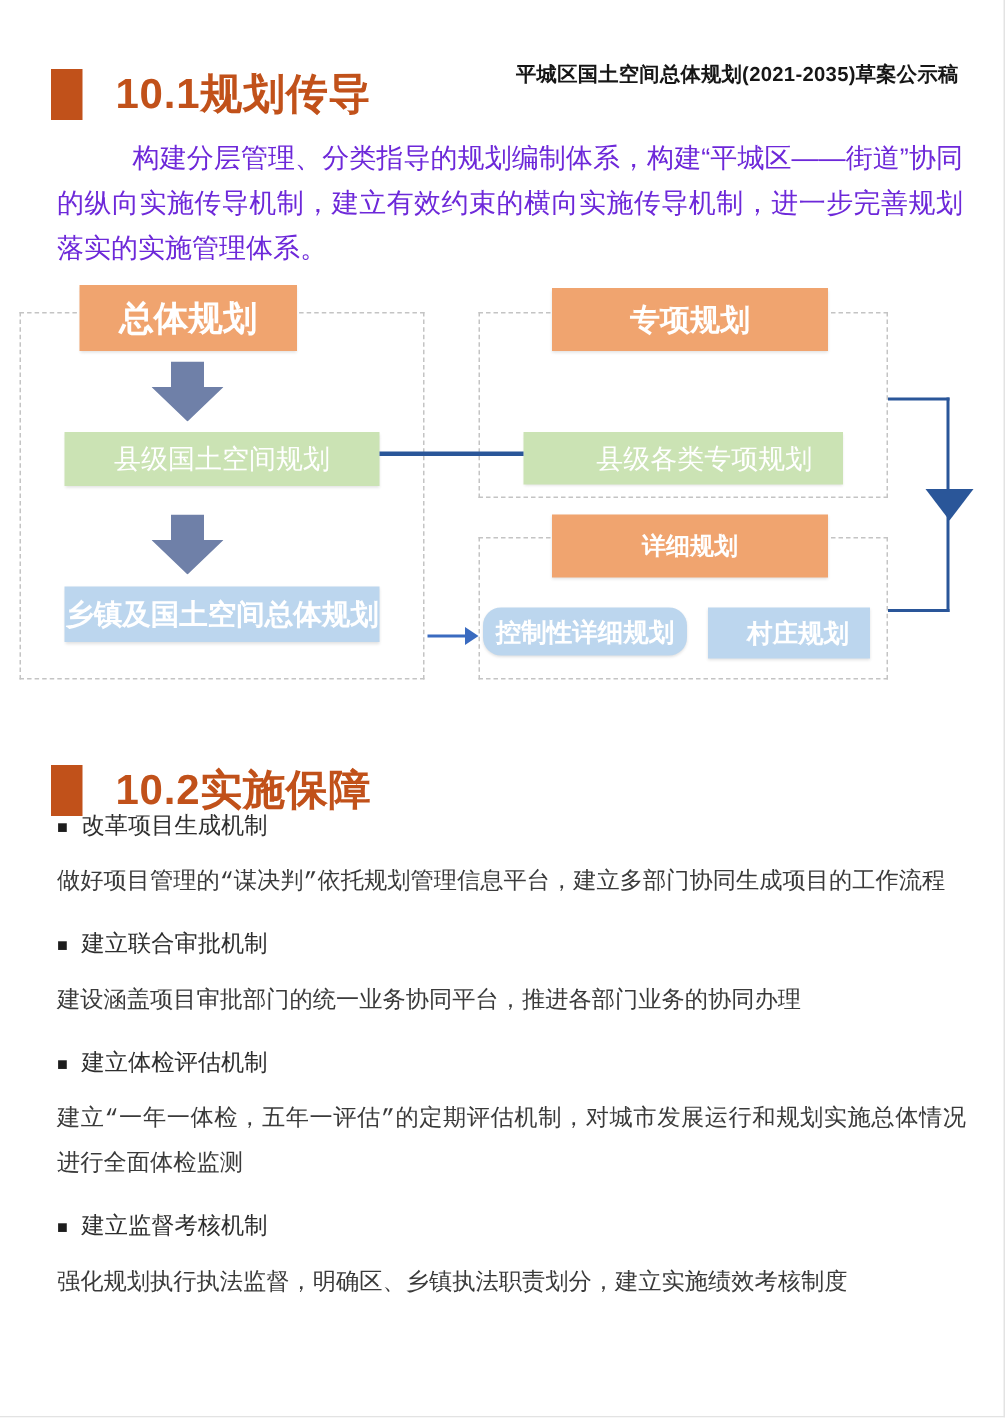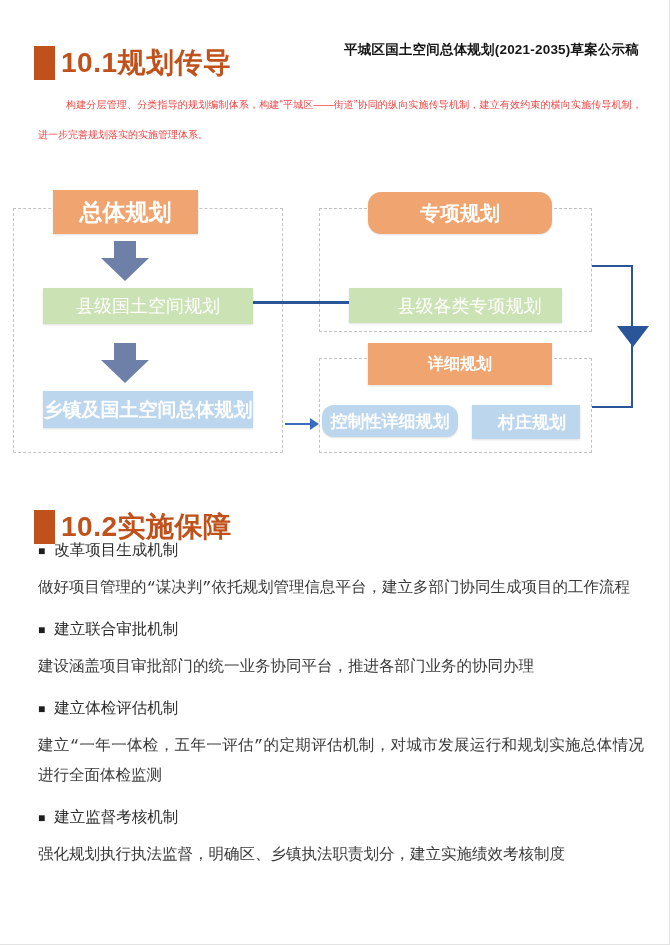--- a/index.html
+++ b/index.html
@@ -10,53 +10,53 @@
     background:#ffffff;
     border-right:1px solid #e3e3e3; border-bottom:1px solid #e3e3e3;
     overflow:hidden; color:#383838;
   }
   
   .doc-header {
     position:absolute; top:13px; right:30px;
     font-size:13.5px; font-weight:bold; color:#161616; letter-spacing:0.2px;margin-top:28px;
   }
   
-  .section-title { position:absolute; left:34px; display:flex; align-items:center; }
+  .section-title { position:absolute; left:34px; display:flex; align-items:center;gap:16px; }
   .section-title .marker {
     width:21px; height:34px; background:#c1511a; margin-right:6px; flex:none;
   }
   .section-title .title-text {
     font-size:28px; font-weight:bold; color:#c1511a; letter-spacing:0.5px;
     white-space:nowrap;
   }
   #title-1 { top:44px; }
   #title-2 { top:508px; }
   
   .intro {
     position:absolute; top:90px; left:38px; width:604px;
-    font-size:10px; line-height:30px; color:#ef4444;
+    font-size:18px; line-height:30px; color:#6d28d9;
     text-align:justify; text-indent:2.8em;
   }
   
   .diagram { position:absolute; inset:0; }
   .dashed-rect { position:absolute; border:1px dashed #c4c4c4; background:transparent; }
   #rect-left   { left:13px;  top:208px; width:270px; height:245px; }
   #rect-right-top    { left:319px; top:208px; width:273px; height:124px; }
   #rect-right-bottom { left:319px; top:358px; width:273px; height:95px; }
   .node {
     position:absolute; display:flex; align-items:center; justify-content:center;
     color:#ffffff; text-align:right; box-shadow:0 1px 2px rgba(0,0,0,0.12);
   }
   .node.orange { background:#f0a46f; font-weight:bold; }
   .node.green  { background:#cbe3b4; }
   .node.blue   { background:#bcd6ee; font-weight:bold; }
   #node-overall  { left:53px;  top:190px; width:145px; height:44px; font-size:23px; }
   #node-county   { left:43px;  top:288px; width:210px; height:36px; font-size:18px; font-weight:normal; }
   #node-township { left:43px;  top:391px; width:210px; height:37px; font-size:19px; }
-  #node-special  { left:368px; top:192px; width:184px; height:42px; font-size:20px;border-radius:13px; }
+  #node-special  { left:368px; top:192px; width:184px; height:42px; font-size:20px; }
   #node-county-special { left:349px; top:288px; width:213px; height:35px; font-size:18px; font-weight:normal;padding-left:28px; }
   #node-detailed { left:368px; top:343px; width:184px; height:42px; font-size:16px; }
   #node-regulatory { left:322px; top:405px; width:136px; height:32px; font-size:17px;border-radius:12px; }
   #node-village    { left:472px; top:405px; width:108px; height:34px; font-size:17px;padding-left:12px; }
   .block-arrow { position:absolute; width:48px; height:40px; }
   #block-arrow-1 { left:101px; top:241px; }
   #block-arrow-2 { left:101px; top:343px; }
   .conn { position:absolute; background:#2a5699; }
   #conn-county-h   { left:253px; top:301px; width:96px; height:3px; }
   #elbow-top       { left:592px; top:265px; width:41px; height:2px; }

